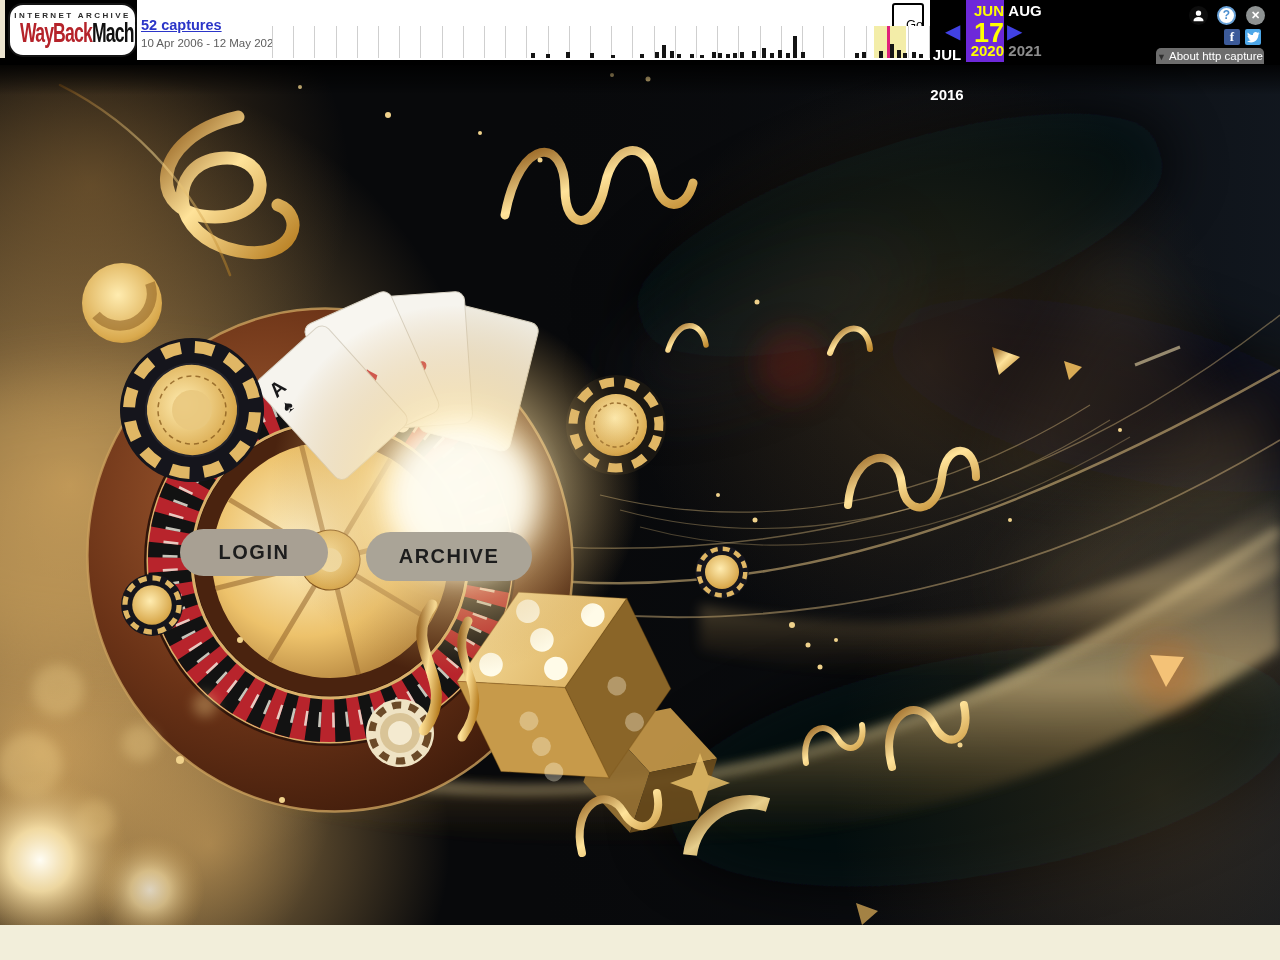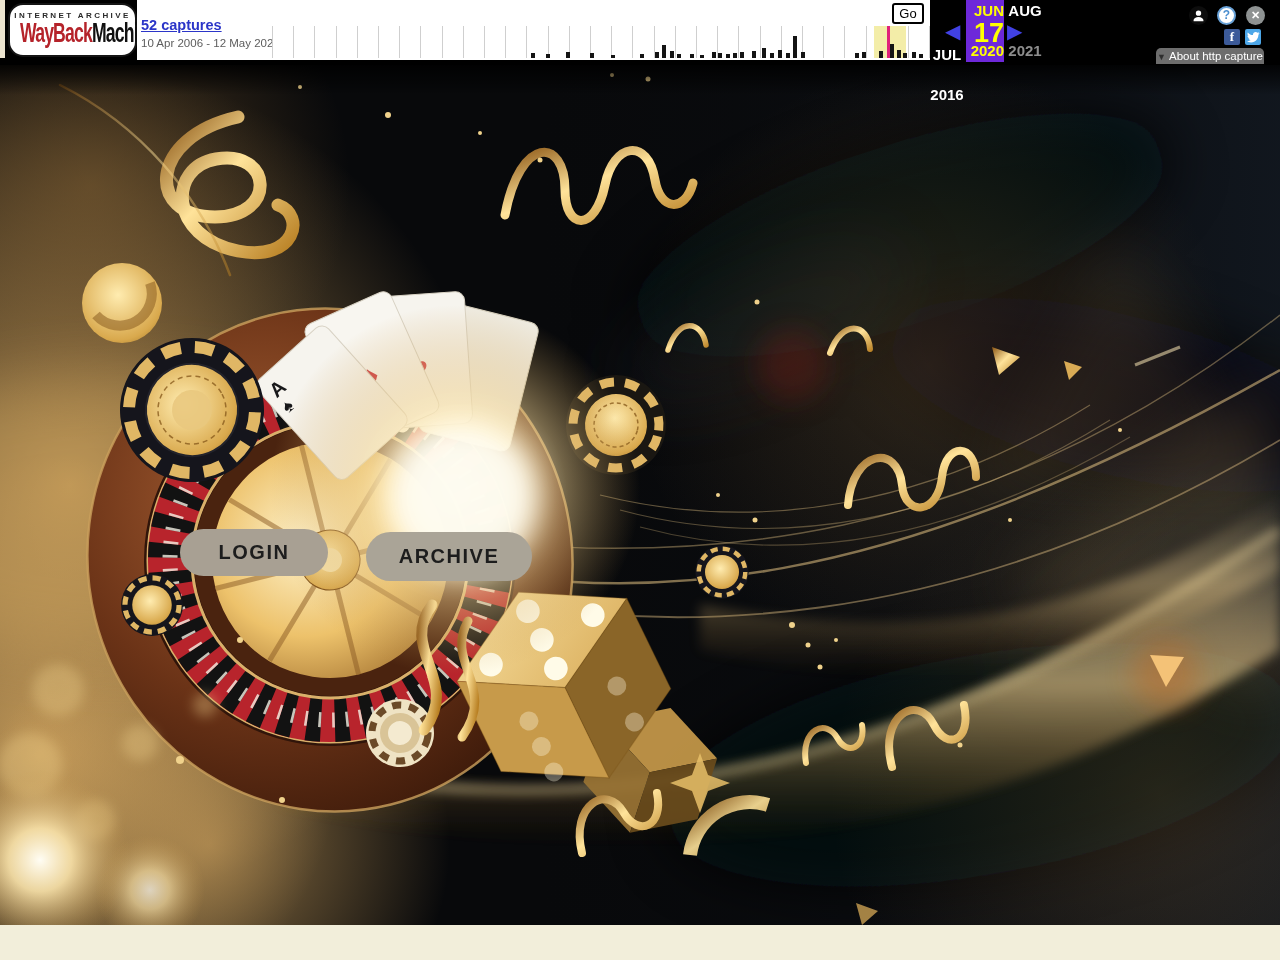--- a/index.html
+++ b/index.html
@@ -15,21 +15,21 @@
     border:2px solid #141414;border-radius:15px;box-sizing:border-box;text-align:center;padding-top:6px;}
   .wb-tagline{font-size:8px;letter-spacing:2.4px;color:#2a2a2a;font-weight:bold;}
   .wb-wordmark{margin-top:0;white-space:nowrap;transform:scale(0.84,1.34);transform-origin:50% 40%;}
   .wb-wordmark span{font-size:21px;font-weight:bold;letter-spacing:-1px;}
   .wb-word-red{color:#b5232a;}
   .wb-word-black{color:#101010;}
   .wb-panel{position:absolute;left:137px;top:0;width:793px;height:60px;background:#fff;}
   .wb-url{position:absolute;left:4px;top:3px;width:741px;height:20px;border:1px solid #444;
     font-size:13.5px;padding:1px 4px;box-sizing:border-box;font-family:"Liberation Sans",sans-serif;color:#000;background:#fff;}
   .wb-go{position:absolute;left:755px;top:3px;width:32px;height:21px;border:2px solid #000;background:#fff;
-    border-radius:3px;font-size:13px;color:#000;text-align:center;line-height:16px;box-sizing:border-box;padding:0;
+    border-radius:3px;font-size:13px;color:#000;text-align:center;line-height:16px;box-sizing:border-box;padding:12px;
     font-family:"Liberation Sans",sans-serif;cursor:pointer;}
   .wb-captures{position:absolute;left:4px;top:16px;width:130px;}
   .wb-captures a{color:#2b35c8;font-weight:bold;font-size:14.5px;text-decoration:underline;cursor:pointer;}
   .wb-range{color:#5d5d5d;font-size:11.5px;margin-top:3px;white-space:nowrap;}
   .wb-timeline{position:absolute;left:135px;top:26px;width:658px;height:32px;overflow:hidden;background:#fff;}
   .tl-grid{position:absolute;top:0;bottom:0;width:1px;background:#cfcfcf;}
   .tl-band{position:absolute;top:0;bottom:0;}
   .tl-bar{position:absolute;bottom:0;width:3.5px;}
   .tl-marker{position:absolute;top:0;bottom:0;width:3px;}
   

